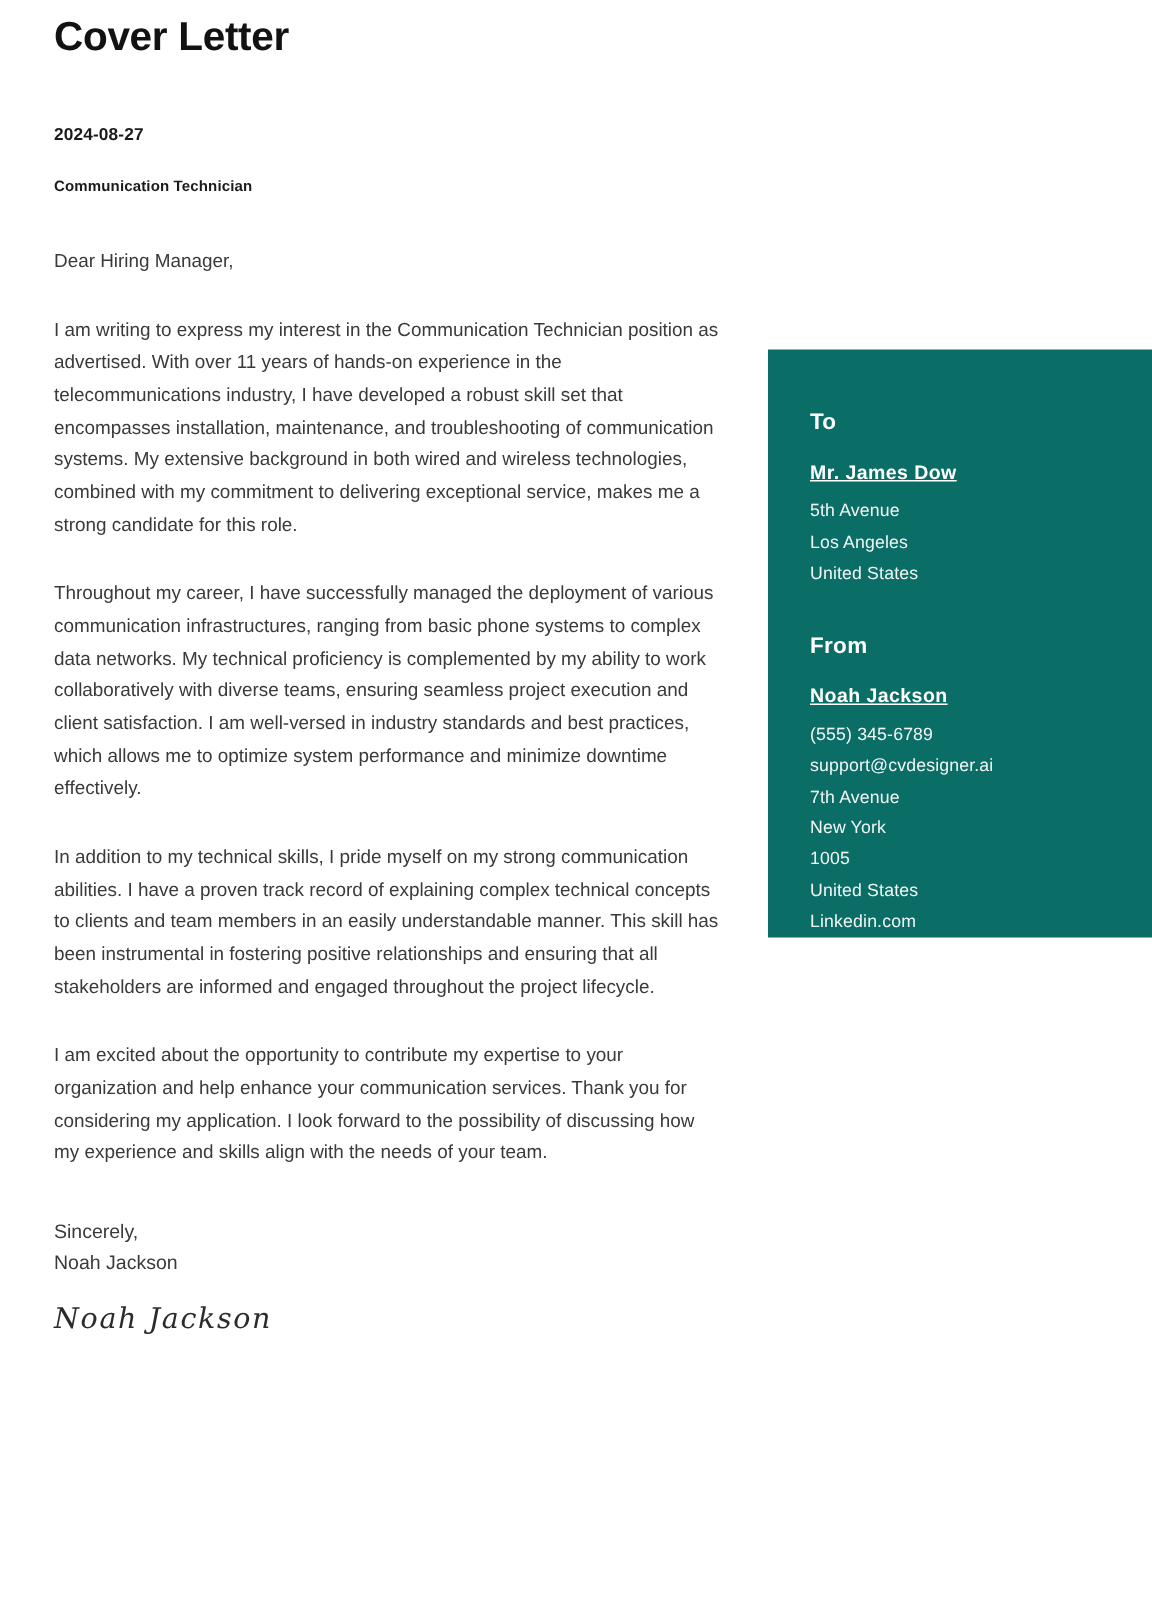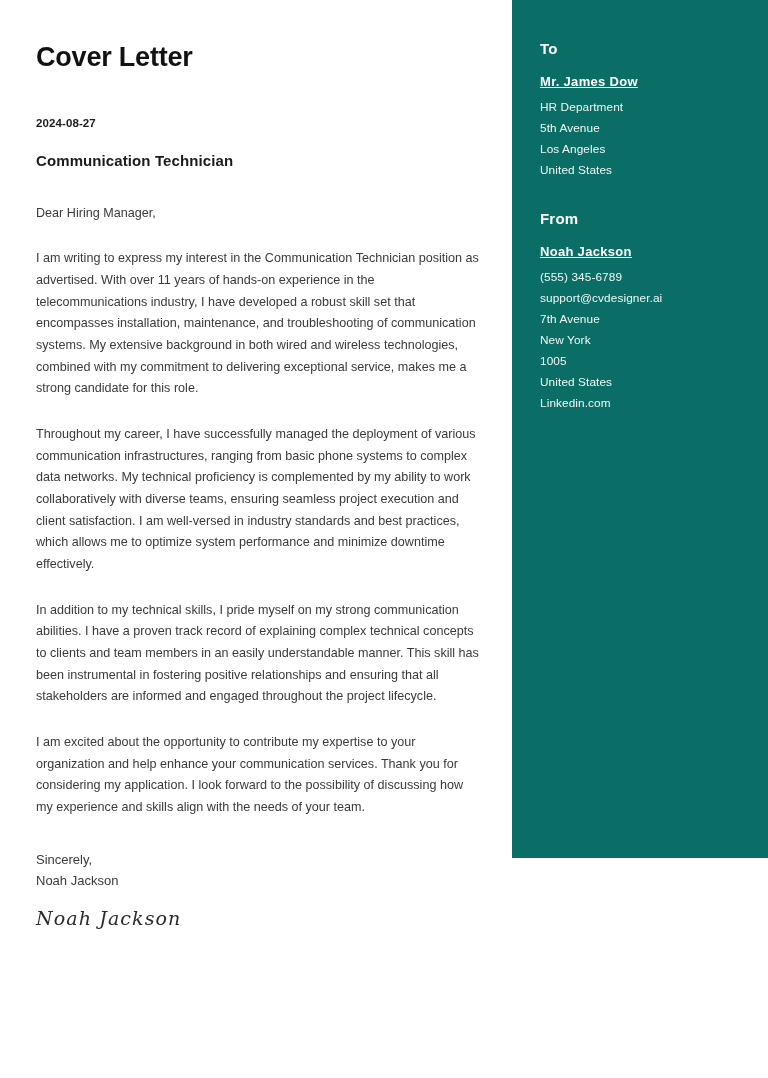--- a/index.html
+++ b/index.html
@@ -13,20 +13,21 @@
     font-family: "Liberation Sans", sans-serif;
     overflow: hidden;
   }
   .page {
     position: relative;
     width: 768px;
     height: 858px;
     background: #ffffff;
     display: flex;
     box-sizing: border-box;
+    align-items: center;
   }
 
   
   .main {
     width: 512px;
     box-sizing: border-box;
     padding: 42px 30px 0 36px;
   }
 
   .doc-title {
@@ -40,21 +41,21 @@
 
   .meta-date {
     font-size: 11.5px;
     font-weight: bold;
     color: #1b1b1b;
     margin: 0 0 23px 0;
     letter-spacing: 0.1px;
   }
 
   .meta-role {
-    font-size: 15px;
+    font-size: 10px;
     font-weight: bold;
     color: #1b1b1b;
     margin: 0 0 34px 0;
     letter-spacing: 0.1px;
   }
 
   .salutation {
     font-size: 12.6px;
     color: #3a3a3a;
     margin: 0 0 25px 0;
@@ -151,21 +152,20 @@
       <div class="signature">Noah Jackson</div>
     </div>
 
   </div>
 
   <div class="sidebar">
 
     <div>
       <div class="side-label">To</div>
       <div class="side-name">Mr. James Dow</div>
-      <div class="side-line">HR Department</div>
       <div class="side-line">5th Avenue</div>
       <div class="side-line">Los Angeles</div>
       <div class="side-line">United States</div>
     </div>
 
     <div class="side-block-from">
       <div class="side-label">From</div>
       <div class="side-name">Noah Jackson</div>
       <div class="side-line">(555) 345-6789</div>
       <div class="side-line">support@cvdesigner.ai</div>

